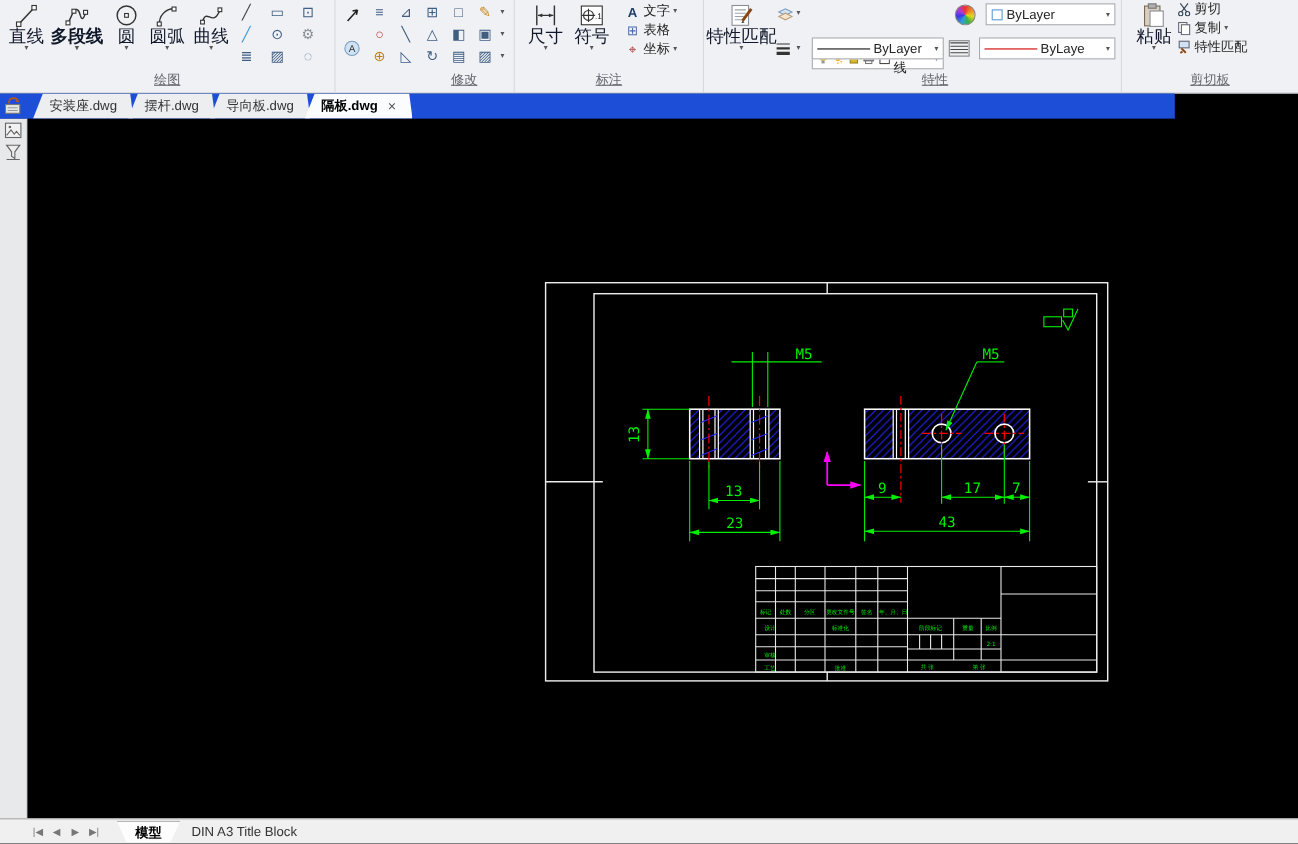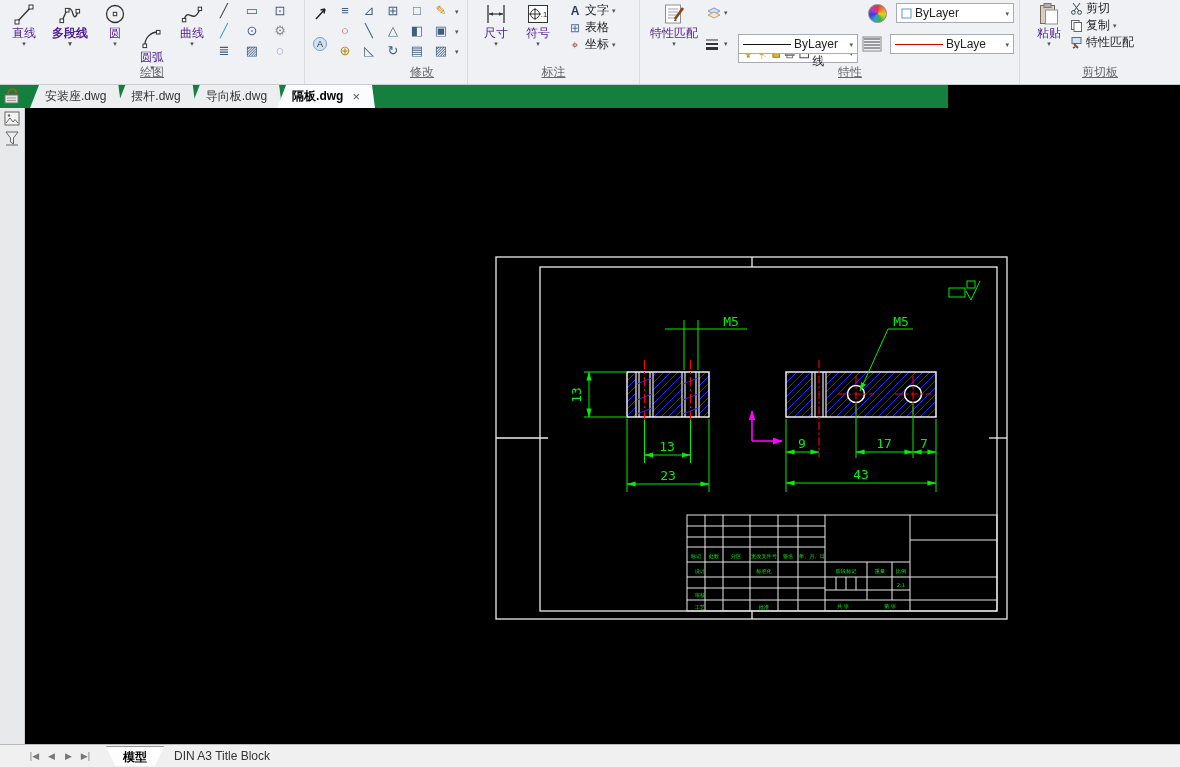--- a/index.html
+++ b/index.html
@@ -5,38 +5,38 @@
   * { margin:0; padding:0; box-sizing:border-box; }
   html,body { width:1180px; height:767px; overflow:hidden; font-family:"Liberation Sans", sans-serif; background:#000; }
   #app { position:relative; width:1180px; height:767px; }
 
   
   .ribbon { position:absolute; left:0; top:0; width:1180px; height:85px; background:#f0f1f4; border-bottom:1px solid #c9ccd1; }
   .panel { position:absolute; top:0; height:84px; border-right:1px solid #d7d9dd; }
   .plabel { position:absolute; bottom:3px; left:0; width:100%; text-align:center; font-size:12px; color:#63676e;text-decoration:underline; }
   .bigrow { position:absolute; left:6px; top:0; display:flex; }
   .bigbtn { display:flex; flex-direction:column; align-items:center; padding-top:1px; cursor:default; }
-  .bigbtn .lab { font-size:12px; color:#4c1d95; line-height:13px; white-space:nowrap; }
+  .bigbtn .lab { font-size:16px; color:#0f172a; line-height:13px; white-space:nowrap; }
   .car { font-size:7px; color:#555; line-height:7px; }
   .icon24 { width:24px; height:26px; }
   .ggrid { position:absolute; display:grid; }
   .ggrid span { width:24px; height:20px; font-size:13px; line-height:20px; text-align:center; color:#3f5e82; }
   .srow { display:flex; align-items:center; gap:3px; height:17px; font-size:12px; color:#1e1e1e; white-space:nowrap; }
   .srow .si { width:14px; text-align:center; font-size:12px; color:#4a6da7; }
   .combo { position:absolute; height:20px; background:#fff; border:1px solid #a8abb2; display:flex; align-items:center; padding:0 4px; gap:3px; font-size:12px; color:#222; }
   .combo .car { margin-left:auto; }
   .lt-sample { width:48px; height:0; border-top:1px solid #111; }
   .lt-sample.red { border-top:1.5px solid #d00000; }
   .clip-val { max-width:40px; overflow:hidden; white-space:nowrap; }
   .wheel { position:absolute; width:19px; height:19px; border-radius:50%; border:1px solid #888;
            background:conic-gradient(#e33,#ee8b1e,#ded820,#3bb33b,#2e9ede,#3a3ade,#b13ad6,#e33); }
   .mini { display:inline-block; vertical-align:middle; }
 
   
-  .doctabs { position:absolute; left:0; top:85px; width:948px; height:23px; background:#15803d; display:flex; align-items:flex-start; }
+  .doctabs { position:absolute; left:0; top:85px; width:1068px; height:23px; background:#1d4ed8; display:flex; align-items:flex-start; }
   .corner-ic { position:absolute; left:3px; top:1px; }
   .dtab { height:23px; line-height:23px; padding:0 15px; font-size:12px; color:#333; background:#eceef0;
           clip-path:polygon(9px 0, calc(100% - 3px) 0, 100% 100%, 0 100%); margin-right:-5px; white-space:nowrap; }
   .dtab.first { margin-left:30px; }
   .dtab.active { background:#fbfcfd; font-weight:bold; color:#000; display:flex; align-items:center; gap:9px; }
   .dtab.active .x { font-weight:normal; color:#555; font-size:13px; }
 
   
   .leftstrip { position:absolute; left:0; top:108px; width:25px; height:636px; background:#e8e9eb; border-right:1px solid #caccd0; }
   .leftstrip svg { display:block; margin:2px auto 3px auto; }
@@ -80,21 +80,21 @@
           <span class="car">▾</span>
         </div>
         <div class="bigbtn" style="width:34px;">
           <svg class="icon24" viewBox="0 0 24 24">
               <circle cx="12" cy="12" r="8.5" fill="none" stroke="#333" stroke-width="1.3"></circle>
               <rect x="10.3" y="10.3" width="3.4" height="3.4" fill="#fff" stroke="#333"></rect>
             </svg>
           <span class="lab">圆</span>
           <span class="car">▾</span>
         </div>
-        <div class="bigbtn" style="width:40px;margin-top:24px;">
+        <div class="bigbtn" style="width:40px;">
           <svg class="icon24" viewBox="0 0 24 24">
               <path d="M5,20 A13,13 0 0 1 18,6" fill="none" stroke="#333" stroke-width="1.3"></path>
               <rect x="3" y="18" width="3.6" height="3.6" fill="#fff" stroke="#333"></rect>
               <rect x="16.4" y="4.4" width="3.6" height="3.6" fill="#fff" stroke="#333"></rect>
             </svg>
           <span class="lab">圆弧</span>
           <span class="car">▾</span>
         </div>
         <div class="bigbtn" style="width:40px;">
           <svg class="icon24" viewBox="0 0 24 24">

